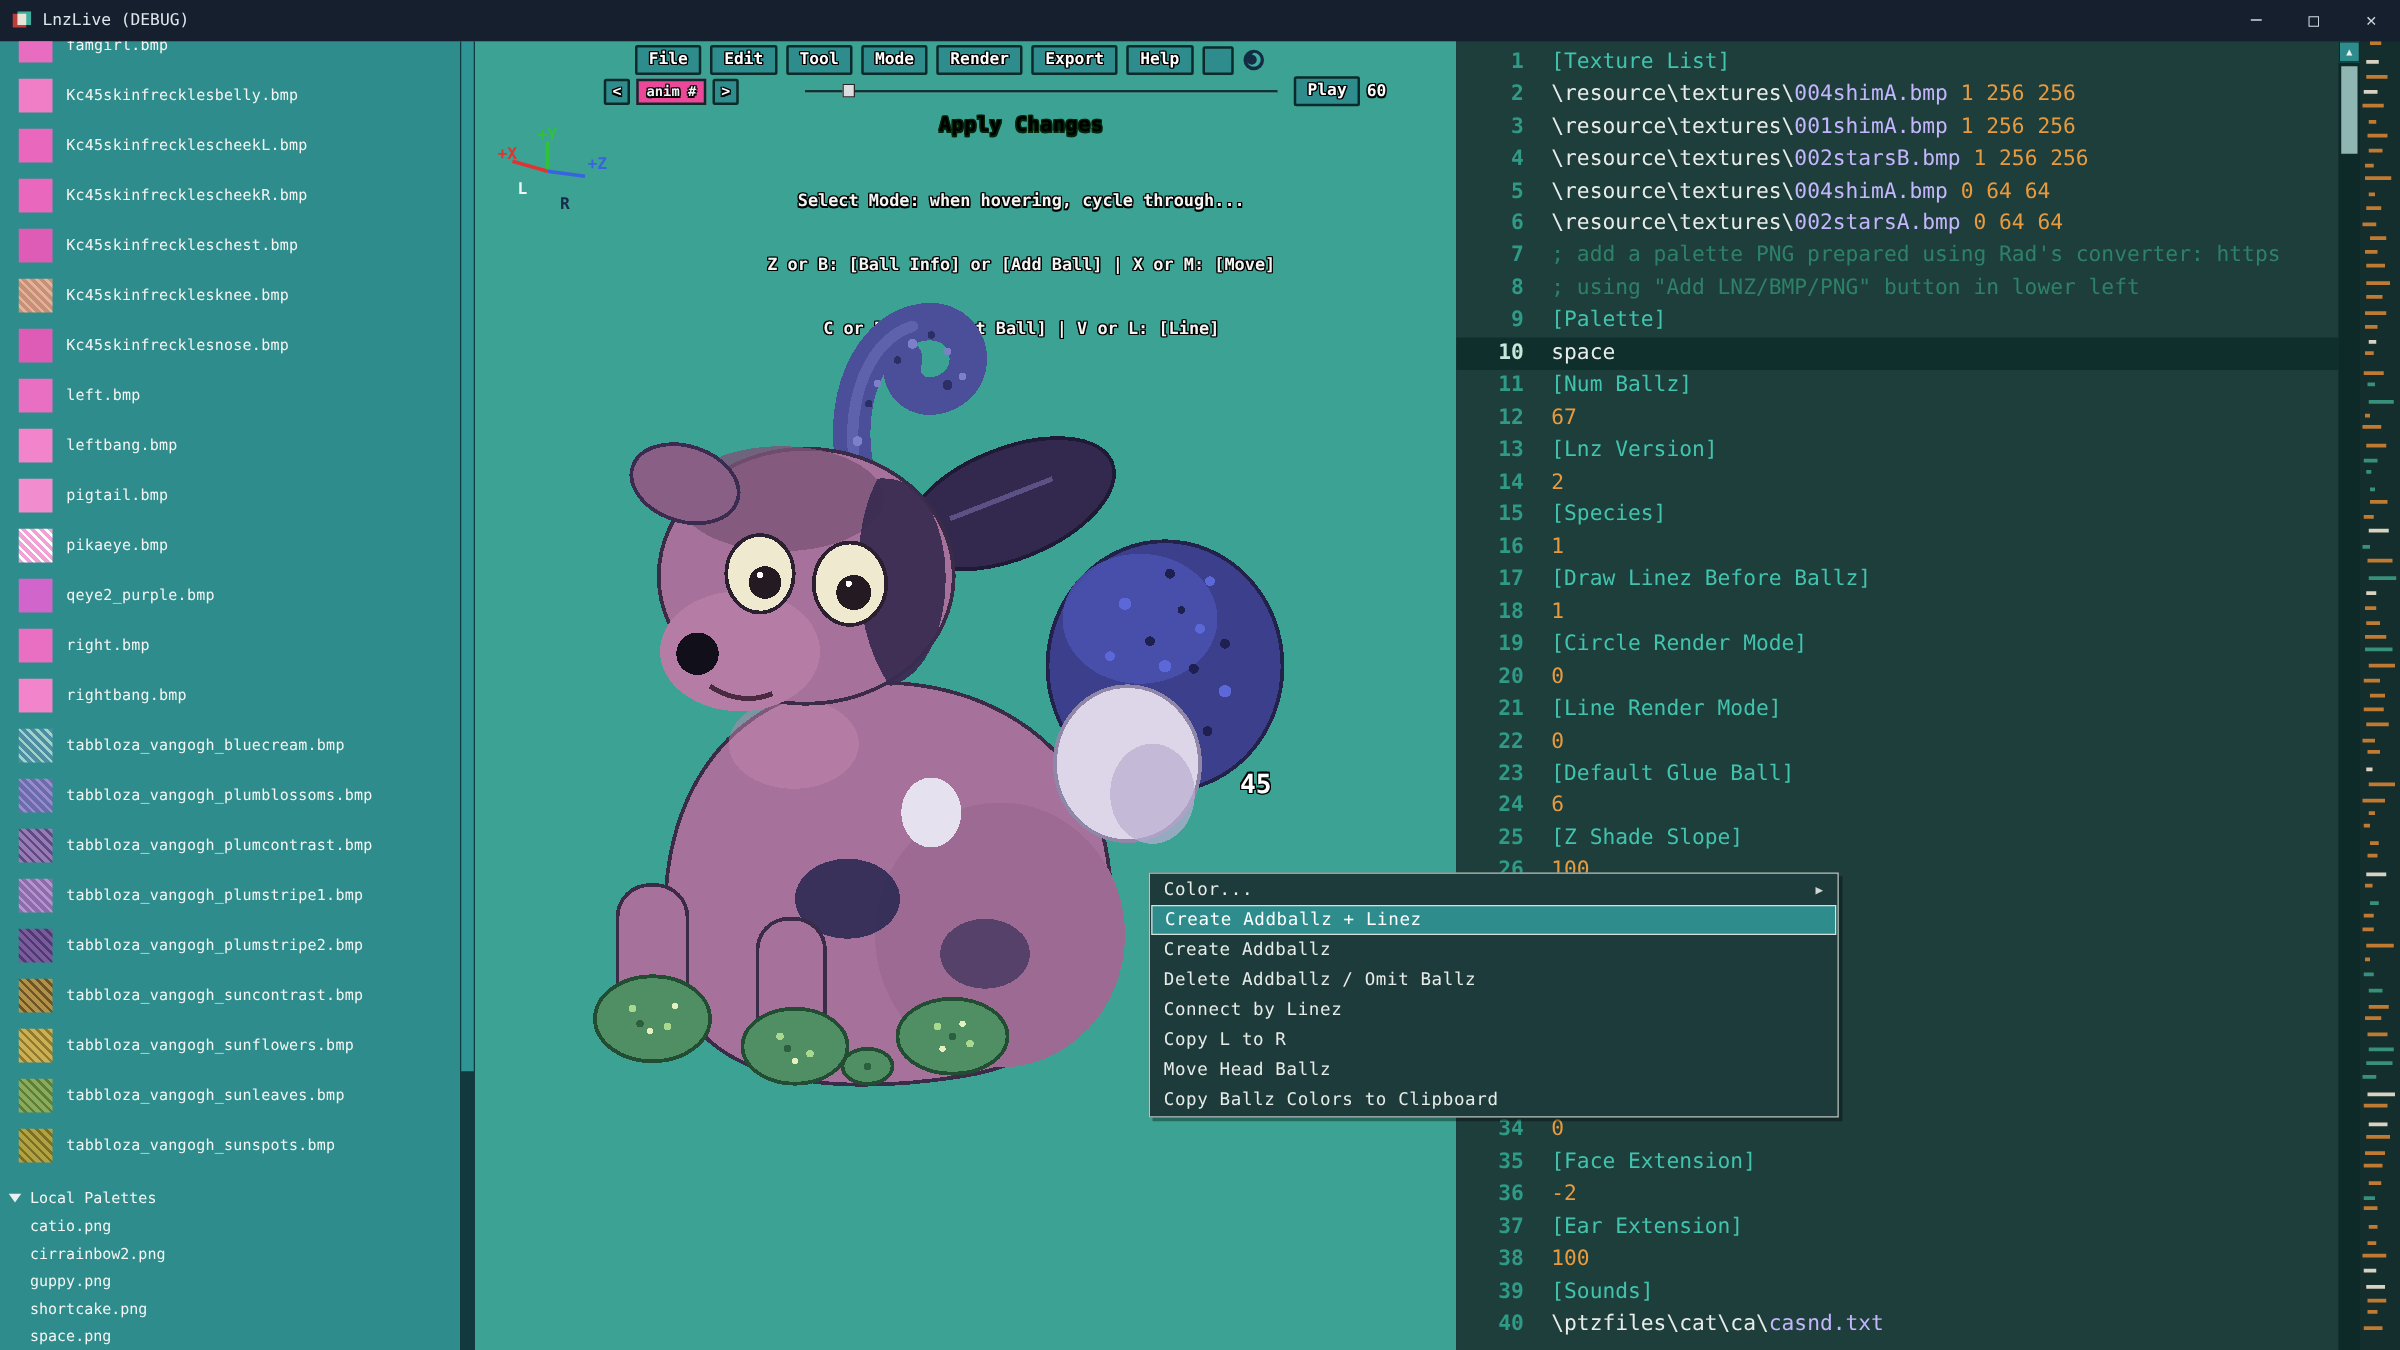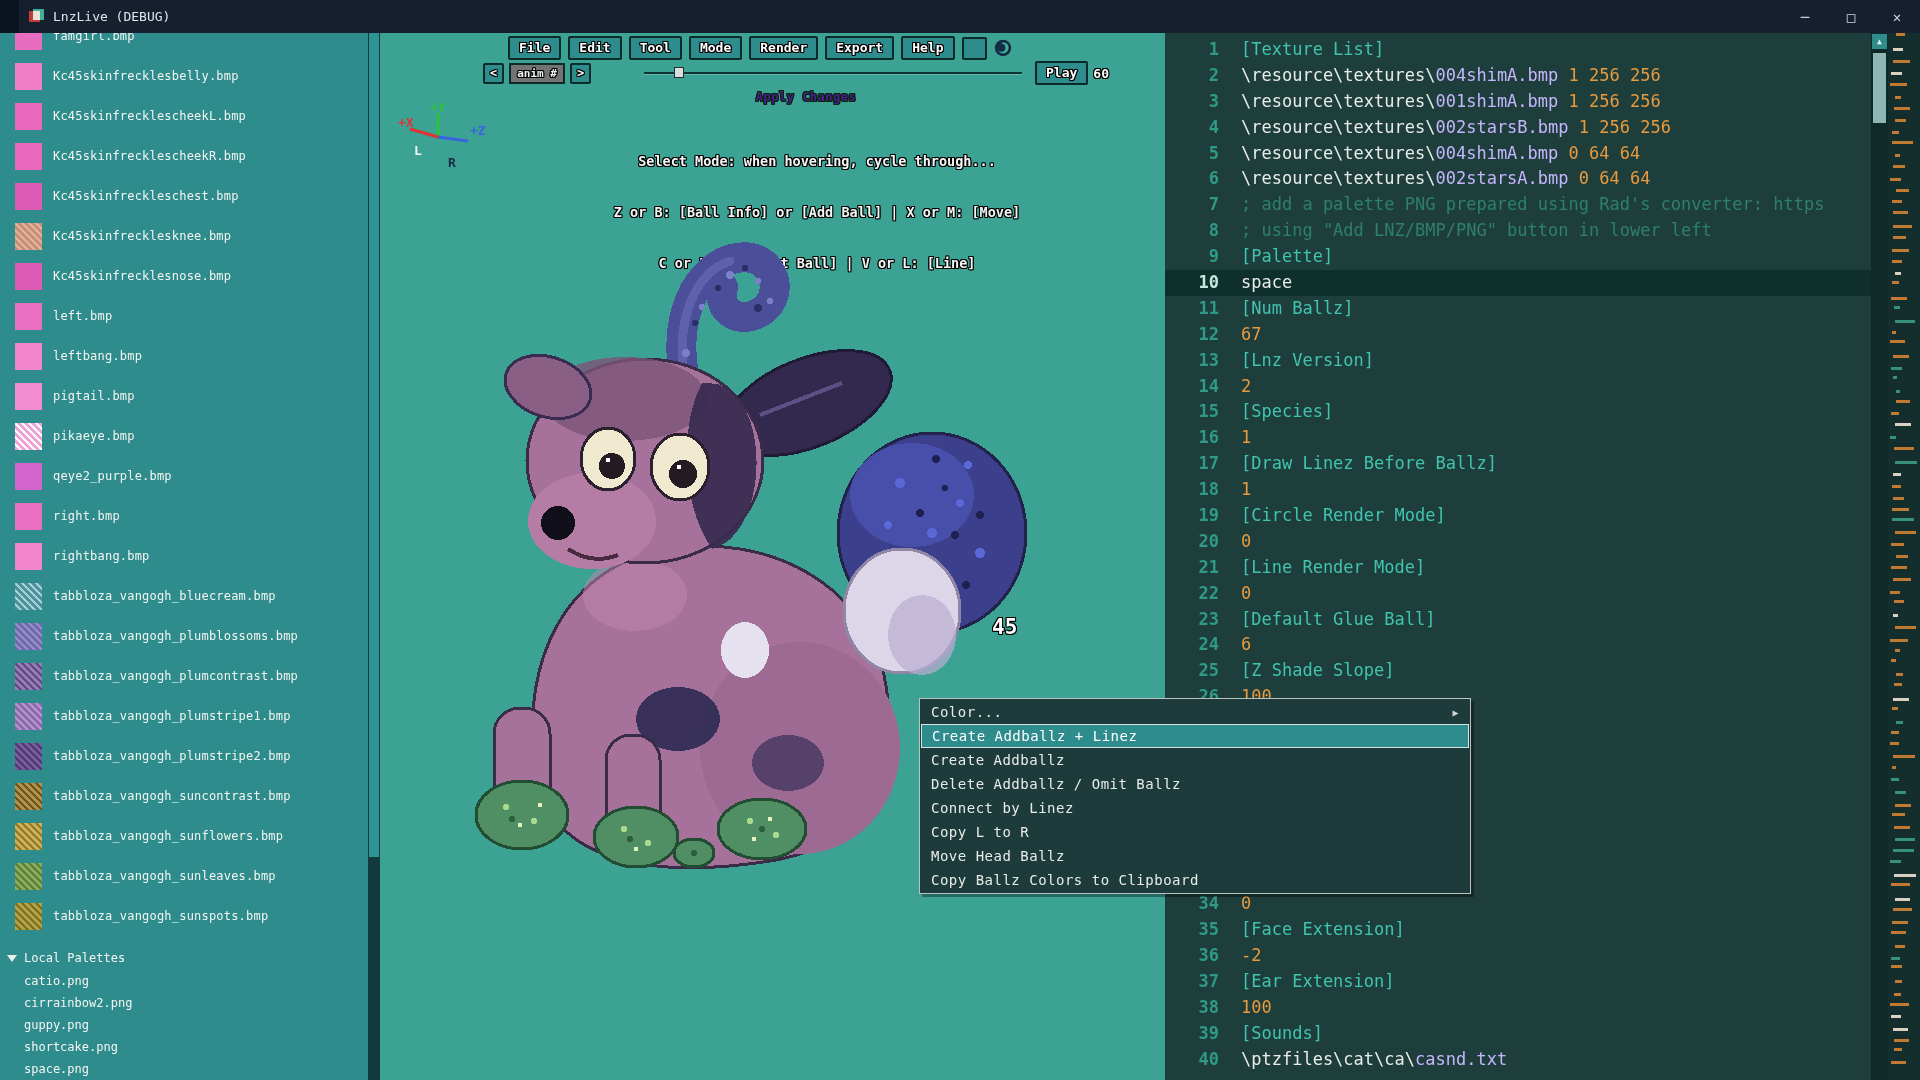--- a/index.html
+++ b/index.html
@@ -6,21 +6,21 @@
   html,body { width:1920px; height:1080px; overflow:hidden; }
   body { font-family:"DejaVu Sans Mono", monospace; background:#0a1420; }
   :root{
     --outline: 1px 0 0 #000, -1px 0 0 #000, 0 1px 0 #000, 0 -1px 0 #000,
                1px 1px 0 #000, -1px -1px 0 #000, 1px -1px 0 #000, -1px 1px 0 #000;
   }
   .window { width:1920px; height:1080px; display:flex; flex-direction:column; }
 
   
   .titlebar { height:33px; background:#161f2e; display:flex; align-items:center; gap:9px;
-              padding-left:10px; color:#dfe5ec; font-size:13px; flex:0 0 33px;margin-left:19px; }
+              padding-left:10px; color:#dfe5ec; font-size:13px; flex:0 0 33px; }
   .win-controls { margin-left:auto; display:flex; height:100%; }
   .win-btn { width:46px; height:100%; display:flex; align-items:center; justify-content:center;
              color:#cfd6df; font-size:14px; cursor:default; }
 
   .content { flex:1; display:flex; position:relative; height:1047px; }
 
   
   .sidebar { width:380px; background:#2e8c8c; position:relative; overflow:hidden; flex:0 0 380px; }
   .texture-list { margin-top:-17px; }
   .tex-item { height:40px; display:flex; align-items:center; gap:11px; padding-left:15px; }
@@ -39,31 +39,31 @@
   .menubar { position:absolute; top:3px; left:128px; display:flex; gap:7px; align-items:center; }
   .menu-btn, .t-btn, .play-btn {
     background:#2e8c8c; border:2px solid #0d2a2a; border-radius:2px; color:#fff;
     font-family:inherit; font-weight:700; font-size:13px; padding:2px 9px 3px;
     text-shadow:var(--outline); cursor:default; }
   .blank-btn { width:25px; height:23px; background:#2e8c8c; border:2px solid #0d2a2a; border-radius:2px; }
   .swirl-wrap { width:18px; height:18px; }
 
   .transport { position:absolute; top:28px; left:103px; right:56px; display:flex; align-items:center; gap:5px; }
   .t-btn { font-size:12px; padding:1px 5px 2px; }
-  .anim-field { background:#737373; border:2px solid #0d2a2a; color:#eef5f2; font-size:11px;
+  .anim-field { background:#ec4899; border:2px solid #0d2a2a; color:#eef5f2; font-size:11px;
                 font-weight:700; padding:2px 6px; text-shadow:var(--outline); }
   .slider { flex:1; height:14px; position:relative; margin-left:48px; margin-right:8px; }
   .slider .track { position:absolute; top:6px; left:0; right:0; height:3px; background:#0e3434;
                    border-bottom:1px solid #61bcab; }
   .slider .s-thumb { position:absolute; top:1px; left:8%; width:10px; height:11px;
                      background:#d9dede; border:1px solid #2a2a2a; }
   .fps { color:#fff; font-weight:700; font-size:13px; text-shadow:var(--outline); }
 
-  .apply { position:absolute; top:57px; left:426px; transform:translateX(-50%);
-           color:#4c1d95; font-weight:700; font-size:12px; letter-spacing:0.5px;
+  .apply { position:absolute; top:57px; left:437px; transform:translateX(-50%);
+           color:#000000; font-weight:700; font-size:16px; letter-spacing:0.5px;
            text-shadow:1px 0 0 #052508,-1px 0 0 #052508,0 1px 0 #052508,0 -1px 0 #052508,
                        1px 1px 0 #052508,-1px -1px 0 #052508,1px -1px 0 #052508,-1px 1px 0 #052508;
            cursor:default; }
   .help { position:absolute; top:86px; left:437px; transform:translateX(-50%); text-align:center;
           color:#f3f5f3; font-weight:700; font-size:13.5px; line-height:17px;
           text-shadow:var(--outline); white-space:pre; }
 
   .axis-gizmo { position:absolute; left:16px; top:68px; }
   .axis-gizmo text { font-family:"DejaVu Sans Mono",monospace; font-size:13px; font-weight:700; }
 

